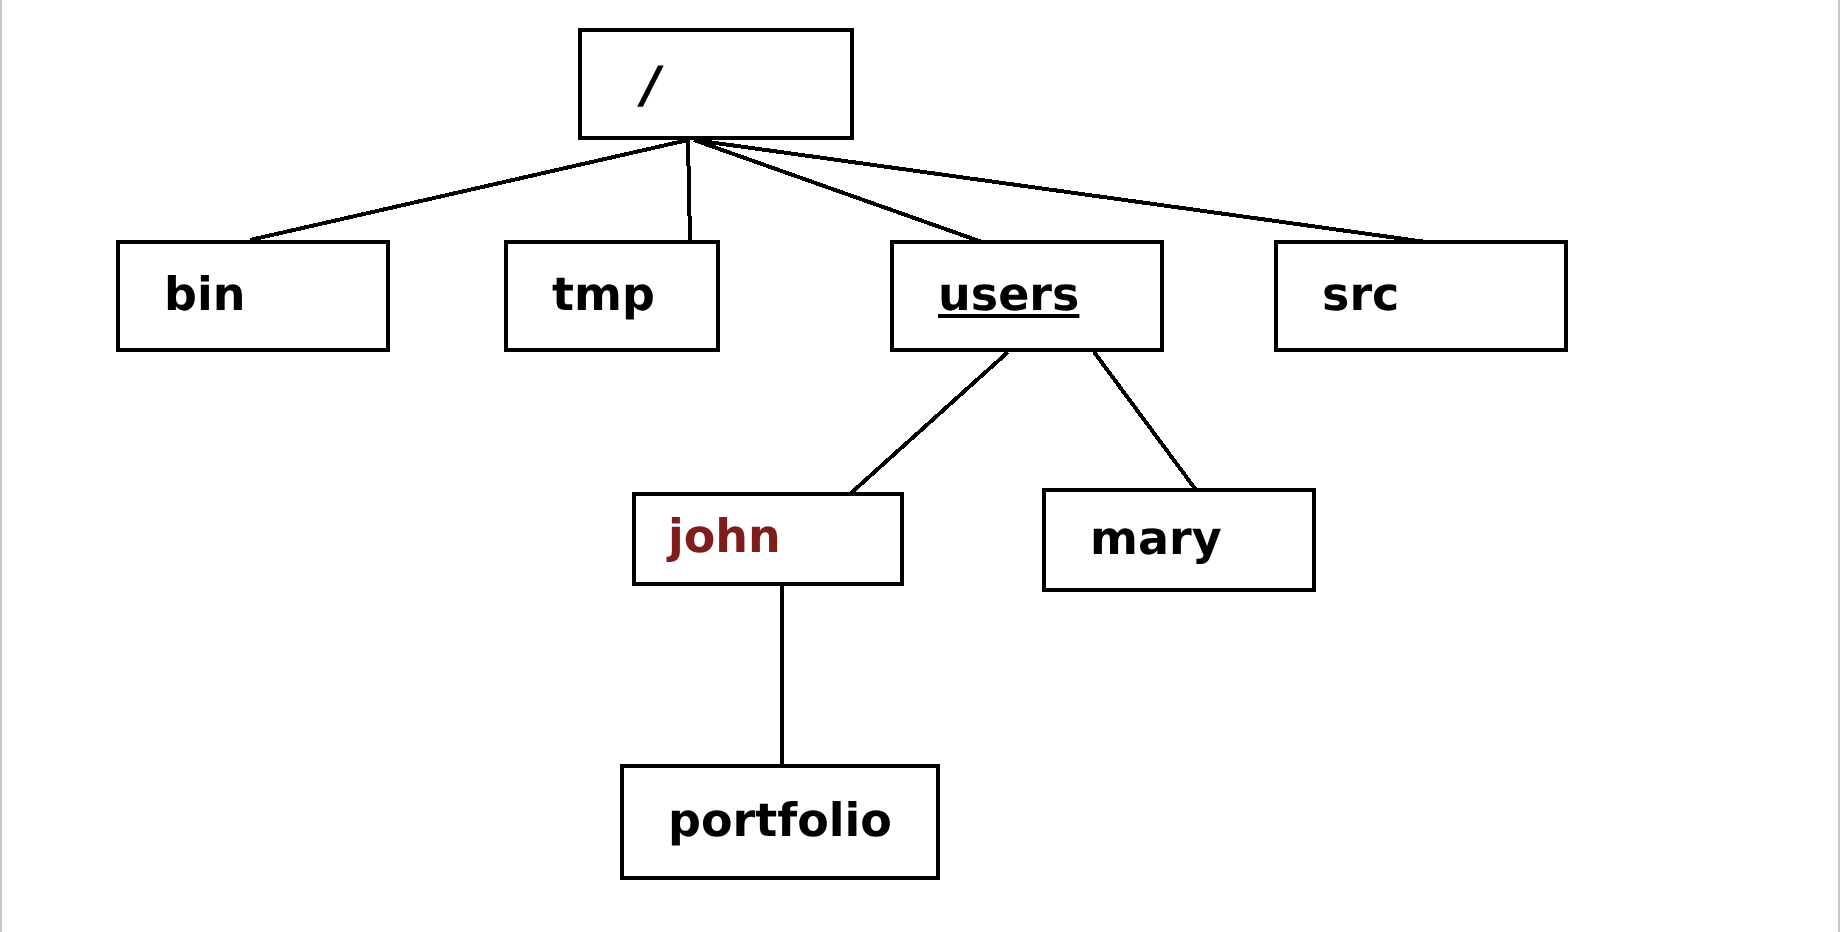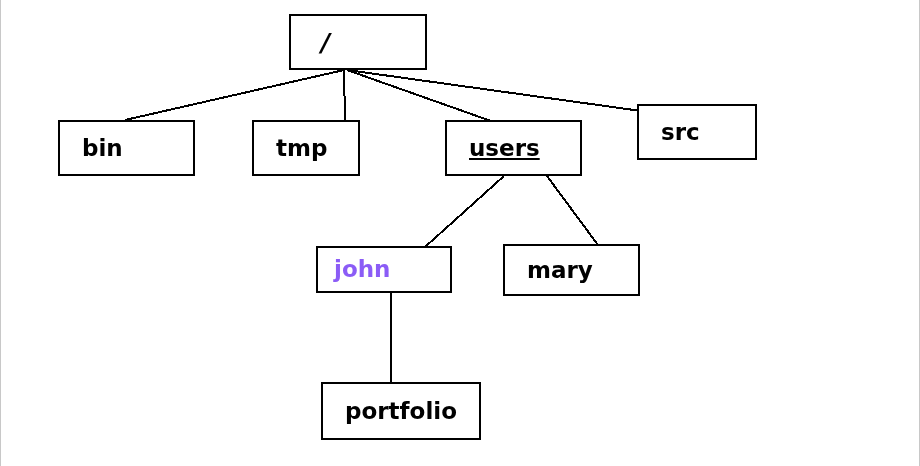--- a/index.html
+++ b/index.html
@@ -76,27 +76,27 @@
       </div>
       <div class="node" style="left: 57px; top: 120px; width: 137px; height: 56px; border-color: rgb(0, 0, 0);">
         <span class="node-label" style="color: rgb(0, 0, 0);">bin</span>
       </div>
       <div class="node" style="left: 251px; top: 120px; width: 108px; height: 56px; border-color: rgb(0, 0, 0);">
         <span class="node-label" style="color: rgb(0, 0, 0);">tmp</span>
       </div>
       <div class="node" style="left: 444px; top: 120px; width: 137px; height: 56px; border-color: rgb(0, 0, 0); text-decoration: underline;">
         <span class="node-label" style="color: rgb(0, 0, 0);">users</span>
       </div>
-      <div class="node" style="left: 636px; top: 104px; width: 120px; height: 56px; border-color: rgb(0, 0, 0);">
+      <div class="node" style="left: 636px; top: 120px; width: 147px; height: 56px; border-color: rgb(0, 0, 0);">
         <span class="node-label" style="color: rgb(0, 0, 0);">src</span>
       </div>
       <div class="node" style="left: 315px; top: 246px; width: 136px; height: 47px; border-color: rgb(0, 0, 0);">
-        <span class="node-label" style="color: #8b5cf6; padding-left: 16px;">john</span>
+        <span class="node-label" style="color: #7f1d1d; padding-left: 16px;">john</span>
       </div>
-      <div class="node" style="left: 502px; top: 244px; width: 137px; height: 52px; border-color: rgb(0, 0, 0);">
+      <div class="node" style="left: 520px; top: 244px; width: 137px; height: 52px; border-color: rgb(0, 0, 0);">
         <span class="node-label" style="color: rgb(0, 0, 0);">mary</span>
       </div>
-      <div class="node" style="left: 309px; top: 382px; width: 160px; height: 58px; border-color: rgb(0, 0, 0); margin-left: 11px;">
+      <div class="node" style="left: 309px; top: 382px; width: 160px; height: 58px; border-color: rgb(0, 0, 0);">
         <span class="node-label" style="color: rgb(0, 0, 0);">portfolio</span>
       </div>
     </div>
 
 </div>
 
 </body></html>

